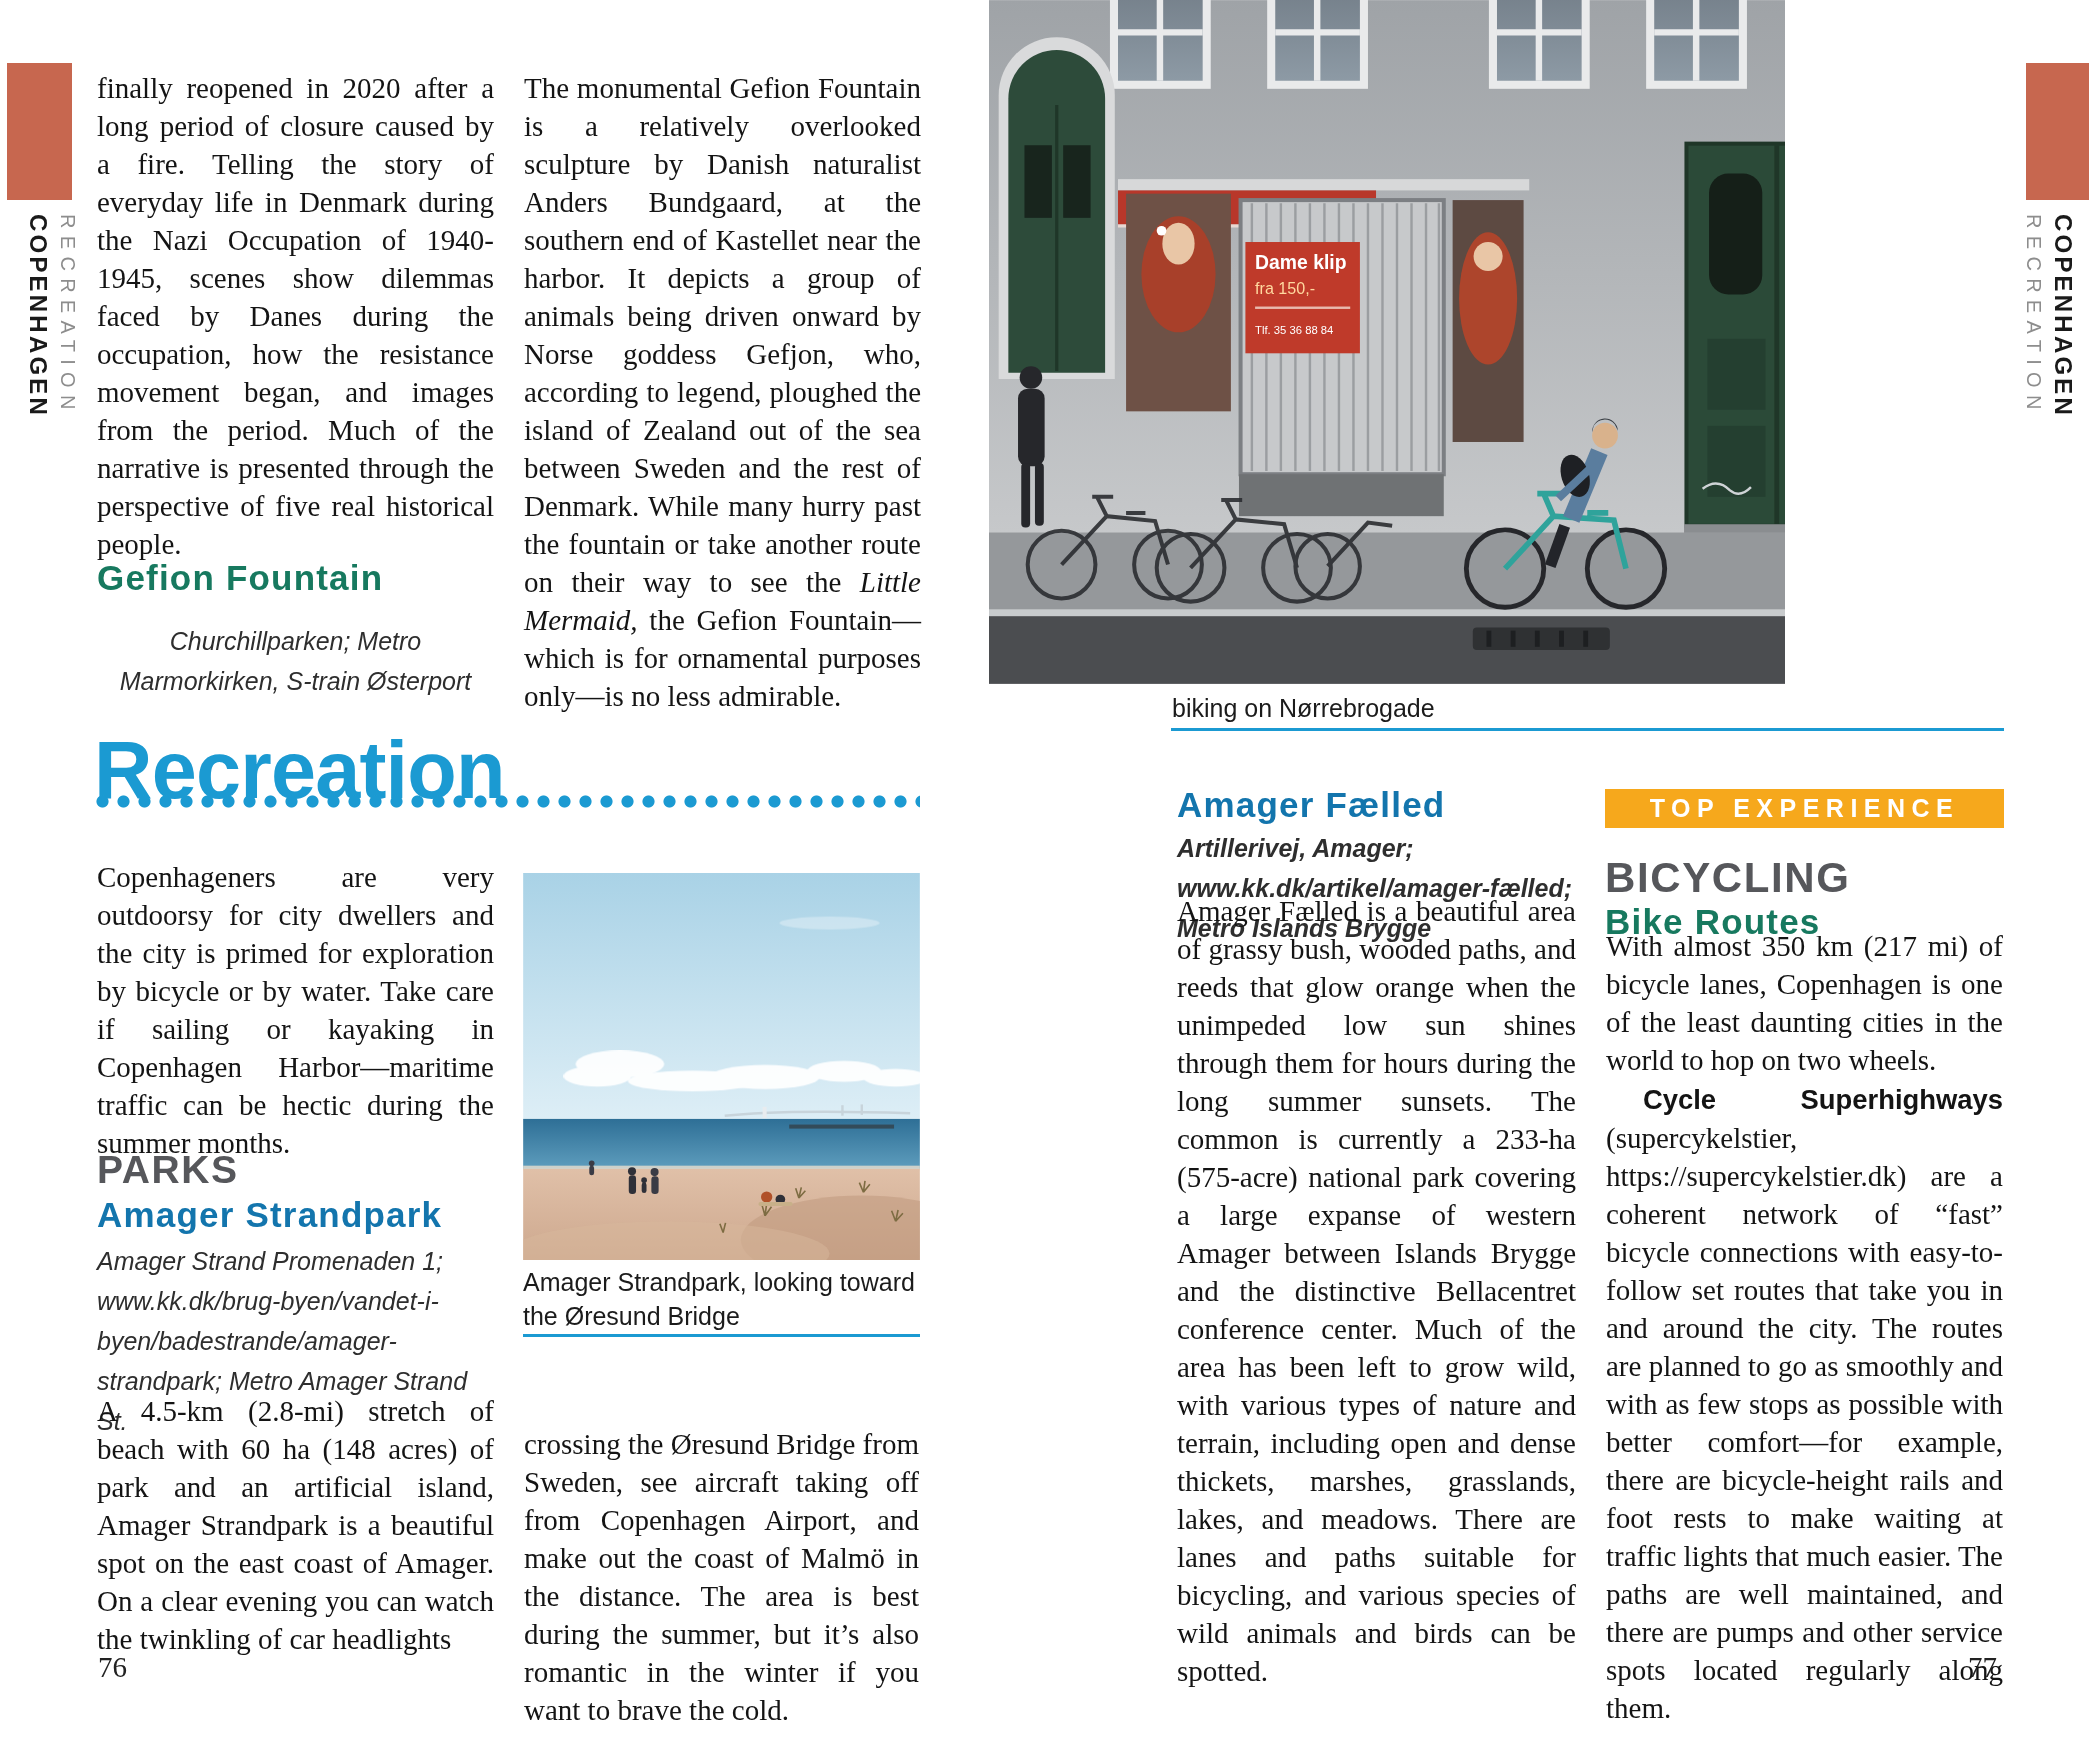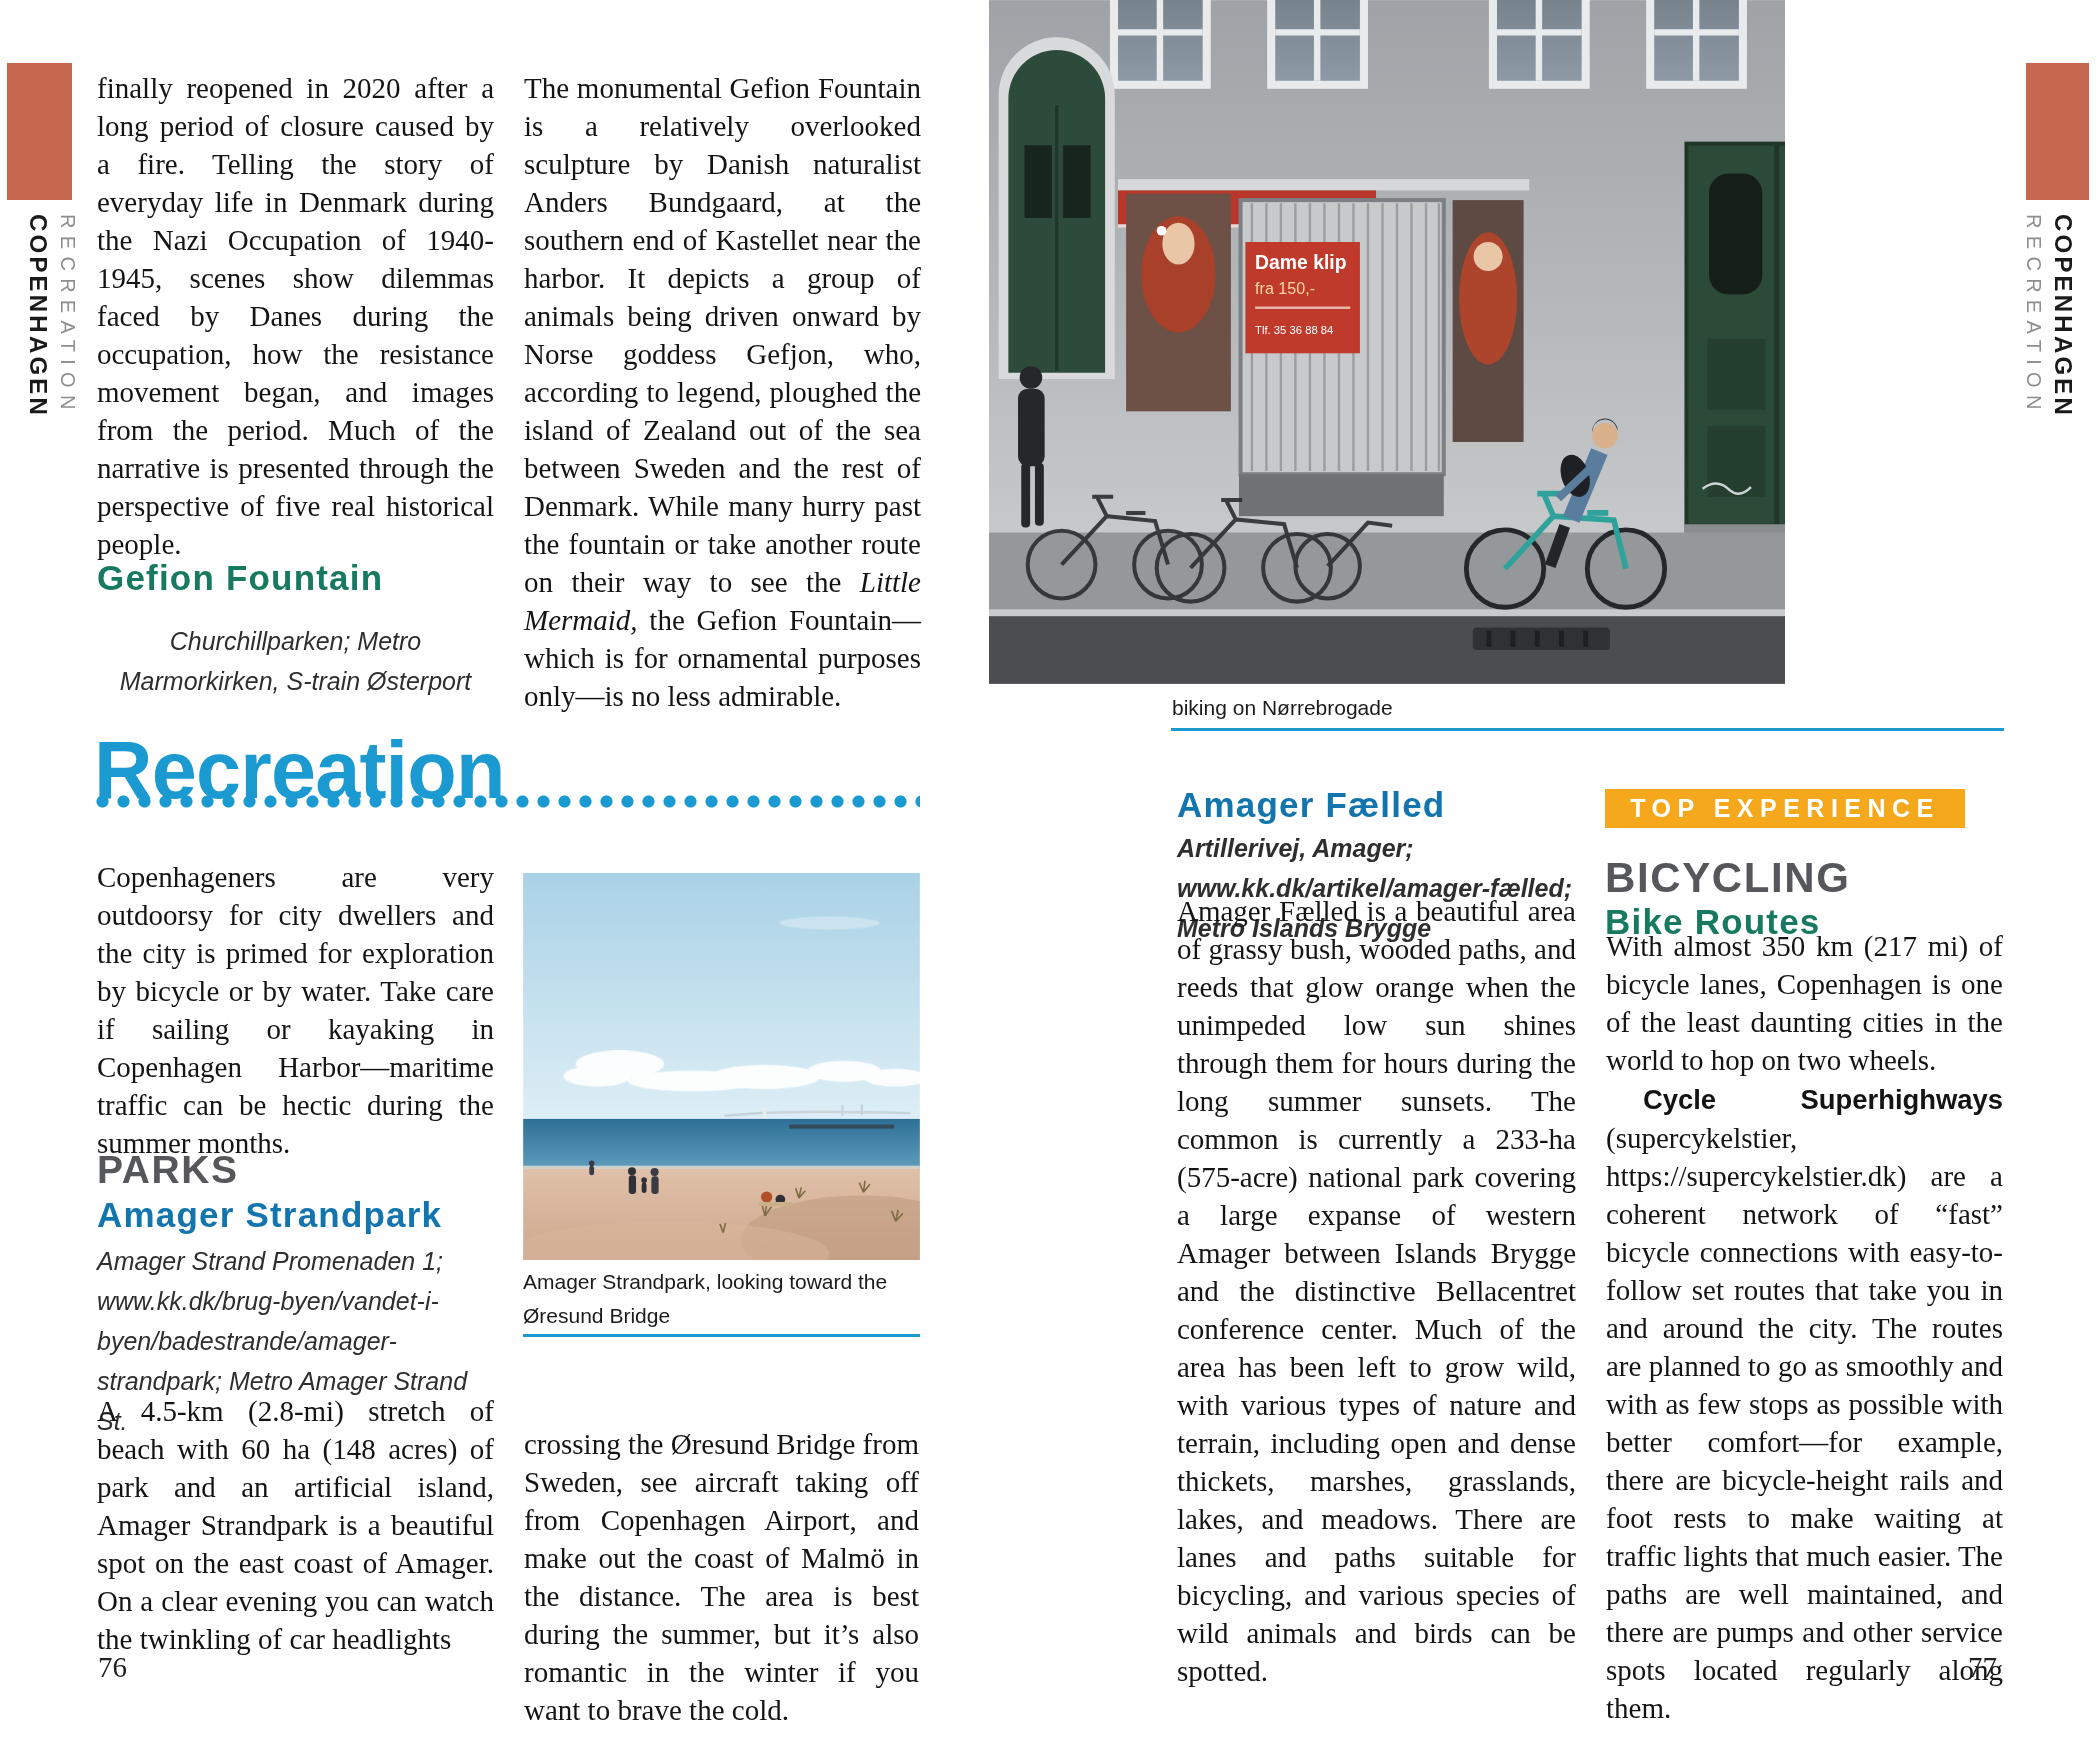--- a/index.html
+++ b/index.html
@@ -43,25 +43,25 @@
     background-image:radial-gradient(circle at 6.5px 6.5px,var(--azure) 5.6px,transparent 6.5px);
     background-size:21px 13px;background-repeat:repeat-x;}
   .h-caps{font-family:"Liberation Sans",sans-serif;font-weight:700;font-size:39px;
     letter-spacing:1.6px;color:var(--gray-head);margin:0;line-height:1;}
   .h-sight{font-family:"Liberation Sans",sans-serif;font-weight:700;font-size:35px;
     letter-spacing:1.2px;margin:0;line-height:1;}
   .h-sight.blue{color:var(--head-blue);}
   .h-sight.teal{color:var(--teal);}
   .address{font-family:"Liberation Sans",sans-serif;font-style:italic;font-size:25px;
     line-height:40px;color:#2e2e2e;margin:0;}
-  .caption{font-family:"Liberation Sans",sans-serif;font-size:21px;line-height:34px;
+  .caption{font-family:"Liberation Sans",sans-serif;font-size:25px;line-height:34px;
     color:#1b1b1b;margin:0;}
   .cap-rule{position:absolute;height:3.2px;background:var(--azure);}
   .pagenum{position:absolute;font-size:29px;color:#222;}
-  .banner{position:absolute;left:1605px;top:789px;width:360px;height:39px;background:var(--banner);
+  .banner{position:absolute;left:1605px;top:789px;width:399px;height:39px;background:var(--banner);
     display:flex;align-items:center;justify-content:center;}
   .banner span{font-family:"Liberation Sans",sans-serif;font-weight:700;font-size:25px;
     letter-spacing:6.5px;color:#ffffff;}
   .photo{position:absolute;overflow:hidden;}
   .photo svg{display:block;}
 </style>
 </head>
 <body>
 
 <div class="page">

